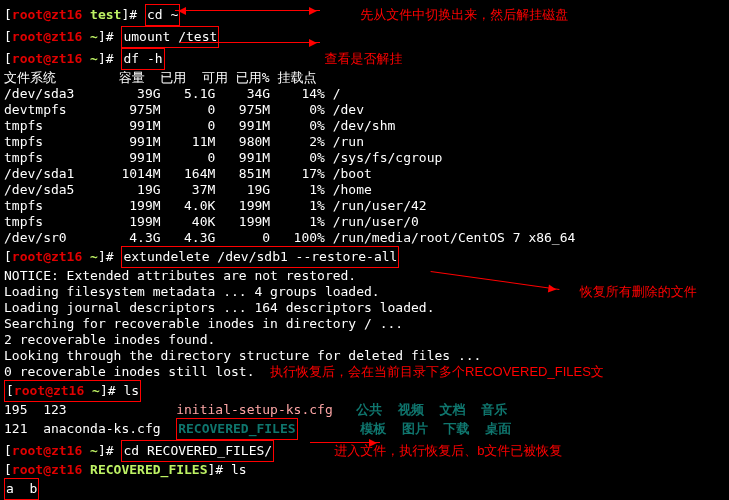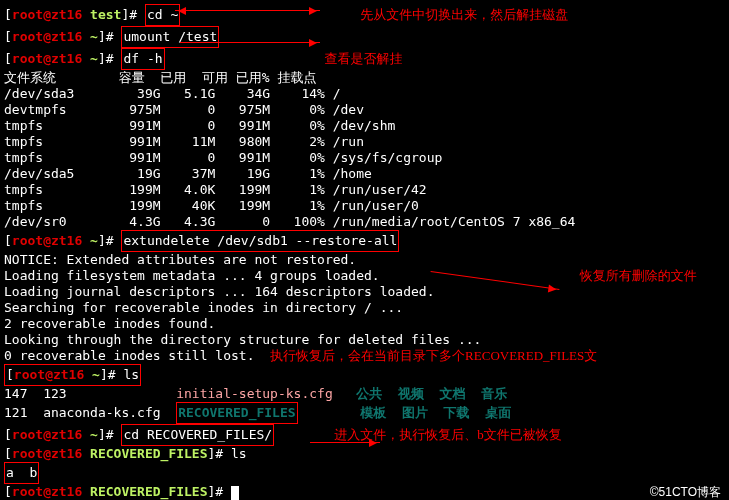--- a/index.html
+++ b/index.html
@@ -15,21 +15,21 @@
     position: relative;
   }
   .line { white-space: pre; }
   .cyan { color: #bef264; font-weight: bold; }
   .red-t { color: #e00000; font-weight: bold; }
   .white { color: #fff; }
   .blue { color: #0f766e; font-weight: bold; }
   .green { color: #fca5a5; }
   .cursor { display:inline-block; width:8px; height:14px; background:#fff; vertical-align:middle;}
   .box-red { border: 1px solid #ff0000; display:inline-block; padding: 2px 1px; }
-  .anno { color: #ff0000; font-family: Liberation Serif, serif; font-size:13px; font-weight: normal;}
+  .anno { color: #ff0000; font-family: Liberation Sans, sans-serif; font-size:13px; font-weight: normal;}
   .arrow {
     position: absolute;
     height: 0;
     border-top: 1px solid #ff0000;
   }
   .arrow::after {
     content: "";
     position: absolute;
     right: -1px; top: -4px;
     border: 4px solid transparent;
@@ -59,39 +59,40 @@
 <div class="line"><span class="white">[</span><span class="red-t">root@zt16</span><span class="white"> </span><span class="cyan">~</span><span class="white">]# </span><span class="box-red"><span class="white">df -h</span></span><span style="display:inline-block;width:160px"></span><span class="anno">查看是否解挂</span></div>
 
 <div class="line"><span>文件系统</span>        <span>容量</span>  <span>已用</span>  <span>可用</span> <span>已用%</span> <span>挂载点</span></div>
 
 <div id="df-rows">
     <div class="line">/dev/sda3        39G   5.1G    34G    14% /</div>
     <div class="line">devtmpfs        975M      0   975M     0% /dev</div>
     <div class="line">tmpfs           991M      0   991M     0% /dev/shm</div>
     <div class="line">tmpfs           991M    11M   980M     2% /run</div>
     <div class="line">tmpfs           991M      0   991M     0% /sys/fs/cgroup</div>
+    <div class="line">/dev/sda1      1014M   164M   851M    17% /boot</div>
     <div class="line">/dev/sda5        19G    37M    19G     1% /home</div>
     <div class="line">tmpfs           199M   4.0K   199M     1% /run/user/42</div>
     <div class="line">tmpfs           199M    40K   199M     1% /run/user/0</div>
     <div class="line">/dev/sr0        4.3G   4.3G      0   100% /run/media/root/CentOS 7 x86_64</div>
   </div>
 
 <div class="line"><span class="white">[</span><span class="red-t">root@zt16</span><span class="white"> </span><span class="cyan">~</span><span class="white">]# </span><span class="box-red"><span class="white">extundelete /dev/sdb1 --restore-all</span></span></div>
 
 <div class="line">NOTICE: Extended attributes are not restored.</div>
 <div class="line"><span>Loading filesystem metadata ... 4 groups loaded.</span><span style="display:inline-block;width:200px"></span><span class="anno">恢复所有删除的文件</span></div>
 <div class="line">Loading journal descriptors ... 164 descriptors loaded.</div>
 <div class="line">Searching for recoverable inodes in directory / ...</div>
 <div class="line">2 recoverable inodes found.</div>
 <div class="line">Looking through the directory structure for deleted files ...</div>
 <div class="line"><span>0 recoverable inodes still lost.</span>  <span class="anno">执行恢复后，会在当前目录下多个RECOVERED_FILES文</span></div>
 
 <div class="line"><span class="box-red"><span class="white">[</span><span class="red-t">root@zt16</span><span class="white"> </span><span class="cyan">~</span><span class="white">]# </span><span class="white">ls</span></span></div>
 
-<div class="line"><span>147</span>  <span>123</span>              <span class="green">initial-setup-ks.cfg</span>   <span class="blue">公共</span>  <span class="blue">视频</span>  <span class="blue">文档</span>  <span class="blue">音乐</span></div>
+<div class="line"><span>195</span>  <span>123</span>              <span class="green">initial-setup-ks.cfg</span>   <span class="blue">公共</span>  <span class="blue">视频</span>  <span class="blue">文档</span>  <span class="blue">音乐</span></div>
 <div class="line"><span>121</span>  <span>anaconda-ks.cfg</span>  <span class="box-red"><span class="blue">RECOVERED_FILES</span></span>        <span class="blue">模板</span>  <span class="blue">图片</span>  <span class="blue">下载</span>  <span class="blue">桌面</span></div>
 
 <div class="line"><span class="white">[</span><span class="red-t">root@zt16</span><span class="white"> </span><span class="cyan">~</span><span class="white">]# </span><span class="box-red"><span class="white">cd RECOVERED_FILES/</span></span><span style="display:inline-block;width:60px"></span><span class="anno">进入文件，执行恢复后、b文件已被恢复</span></div>
 
 <div class="line"><span class="white">[</span><span class="red-t">root@zt16</span><span class="white"> </span><span class="cyan">RECOVERED_FILES</span><span class="white">]# </span><span class="white">ls</span></div>
 <div class="line"><span class="box-red"><span class="white">a</span>  <span class="white">b</span></span></div>
 
 <div class="line"><span class="white">[</span><span class="red-t">root@zt16</span><span class="white"> </span><span class="cyan">RECOVERED_FILES</span><span class="white">]# </span><span class="cursor"></span></div>
 
 <div class="arrow" style="top:10px; left:180px; width:140px;"></div>

